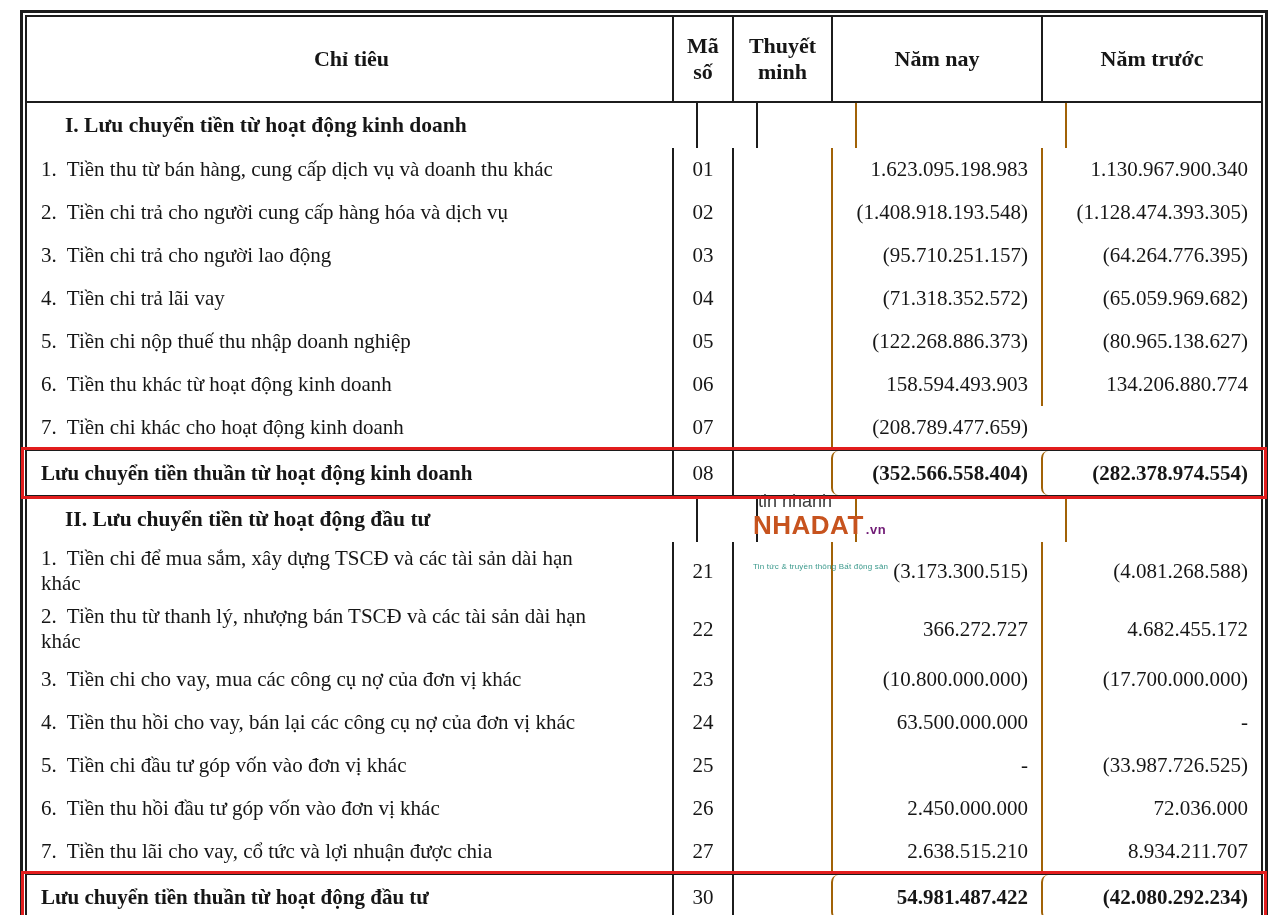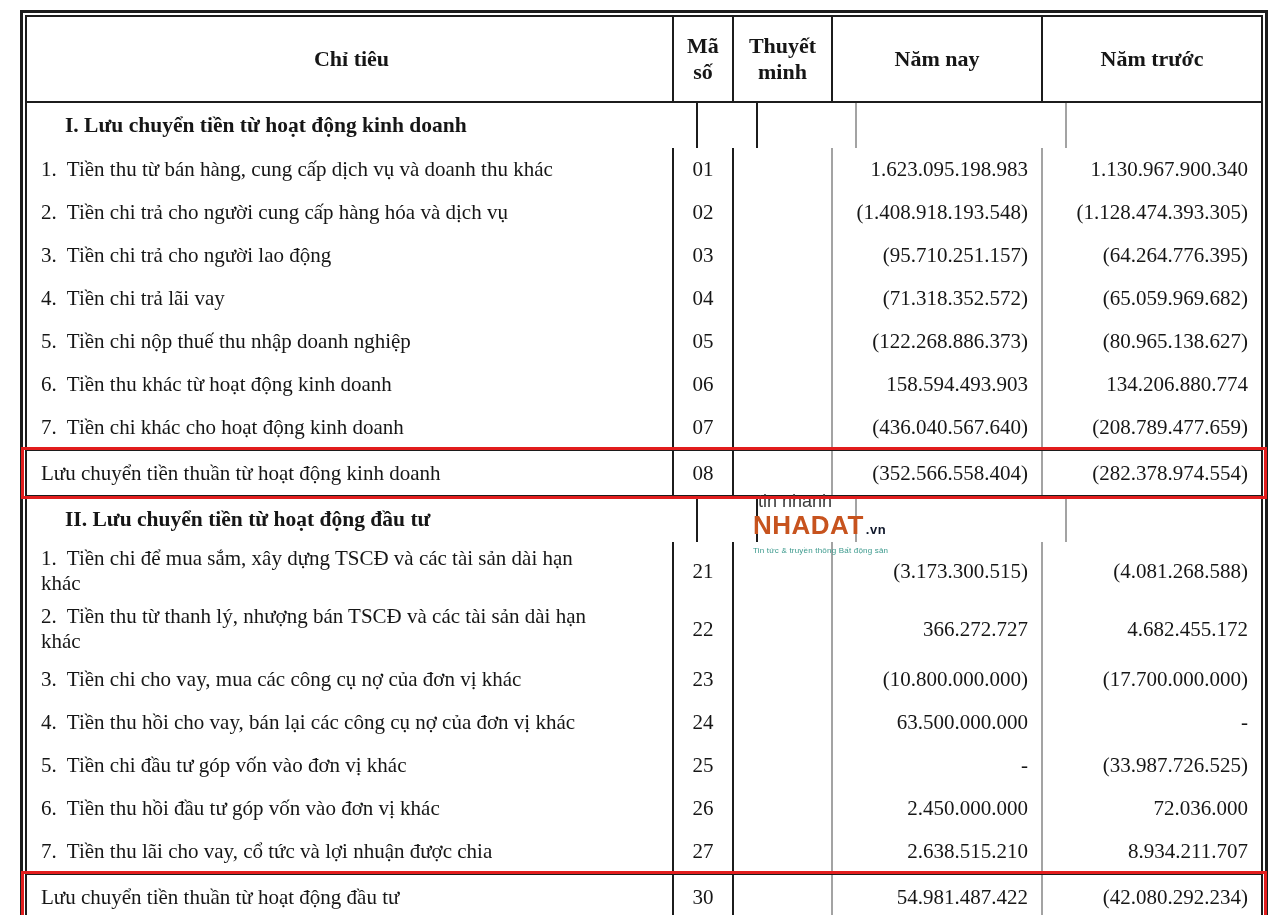--- a/index.html
+++ b/index.html
@@ -24,40 +24,40 @@
   .th{
     display:flex;align-items:center;justify-content:center;text-align:center;
     font-weight:bold;font-size:22px;line-height:26px;padding:4px 2px;
   }
   .th + .th{border-left:2px solid #1c1c1c;}
 
   .row{display:grid;grid-template-columns:645px 60px 99px 210px 1fr;}
   .cell{display:flex;align-items:center;font-size:21px;line-height:25px;box-sizing:border-box;}
   .c-label{padding:4px 10px 4px 14px;white-space:pre-wrap;}
   .c-code,.c-note{justify-content:center;border-left:2px solid #1c1c1c;}
-  .c-current,.c-previous{justify-content:flex-end;padding-right:13px;border-left:2px solid #a3a3a3;}
+  .c-current,.c-previous{justify-content:flex-end;padding-right:13px;border-left:2px solid #a16207;}
 
   .r-item{min-height:43px;}
   .r-section{min-height:45px;padding-left:24px;}
   .r-section .c-label{font-weight:bold;font-size:21.5px;}
   .r-total{min-height:44px;position:relative;border-top:2px solid #1c1c1c;border-bottom:2px solid #1c1c1c;}
-  .r-total .c-label,.r-total .c-current,.r-total .c-previous{font-weight:normal;}
+  .r-total .c-label,.r-total .c-current,.r-total .c-previous{font-weight:bold;border-radius:7px;}
   .red-overlay{
     position:absolute;left:-6px;right:-6px;top:-4px;bottom:-4px;
     border:3px solid #e21d1d;z-index:6;pointer-events:none;
   }
 
   .watermark{
     position:absolute;left:753px;top:492px;z-index:4;
     font-family:"Liberation Sans","DejaVu Sans",sans-serif;line-height:1.1;
   }
   .wm-line1{font-size:18px;color:#3c3c3c;margin-left:5px;}
   .wm-brand{font-size:26px;font-weight:bold;letter-spacing:0.5px;line-height:26px;}
   .wm-suffix{font-size:13px;font-weight:bold;margin-left:2px;}
-  .wm-tagline{font-size:8px;margin-top:4px;letter-spacing:0.2px;}
+  .wm-tagline{font-size:8px;margin-top:20px;letter-spacing:0.2px;}
 </style>
 </head>
 <body>
 
 <div class="page">
 
   <div class="table-outer">
     <div class="table-inner">
 
       <div class="thead">
@@ -115,21 +115,20 @@
             <div class="cell c-label">6.&nbsp; Tiền thu khác từ hoạt động kinh doanh</div>
             <div class="cell c-code">06</div>
             <div class="cell c-note"></div>
             <div class="cell c-current">158.594.493.903</div>
             <div class="cell c-previous">134.206.880.774</div>
           </div>
           <div class="row r-item">
             <div class="cell c-label">7.&nbsp; Tiền chi khác cho hoạt động kinh doanh</div>
             <div class="cell c-code">07</div>
             <div class="cell c-note"></div>
-            <div class="cell c-current">(436.040.567.640)</div>
             <div class="cell c-previous">(208.789.477.659)</div>
           </div>
           <div class="row r-total">
             <div class="cell c-label">Lưu chuyển tiền thuần từ hoạt động kinh doanh</div>
             <div class="cell c-code">08</div>
             <div class="cell c-note"></div>
             <div class="cell c-current">(352.566.558.404)</div>
             <div class="cell c-previous">(282.378.974.554)</div>
             <div class="red-overlay" style="border-color: rgb(226, 29, 29);"></div>
           </div>
@@ -199,17 +198,17 @@
             <div class="cell c-previous">(42.080.292.234)</div>
             <div class="red-overlay" style="border-color: rgb(226, 29, 29);"></div>
           </div>
         </div>
 
     </div>
   </div>
 
   <div class="watermark">
     <div class="wm-line1">tin nhanh</div>
-    <div class="wm-brand"><span style="color: rgb(199, 83, 30); text-align: center;">NHADAT</span><span class="wm-suffix" style="color: #0f172a;">.vn</span></div>
+    <div class="wm-brand"><span style="color: rgb(199, 83, 30); text-align: center;">NHADAT</span><span class="wm-suffix" style="color: #701a75;">.vn</span></div>
     <div class="wm-tagline" style="color: rgb(58, 153, 140);">Tin tức &amp; truyền thông Bất động sản</div>
   </div>
 
 </div>
 
 </body></html>

